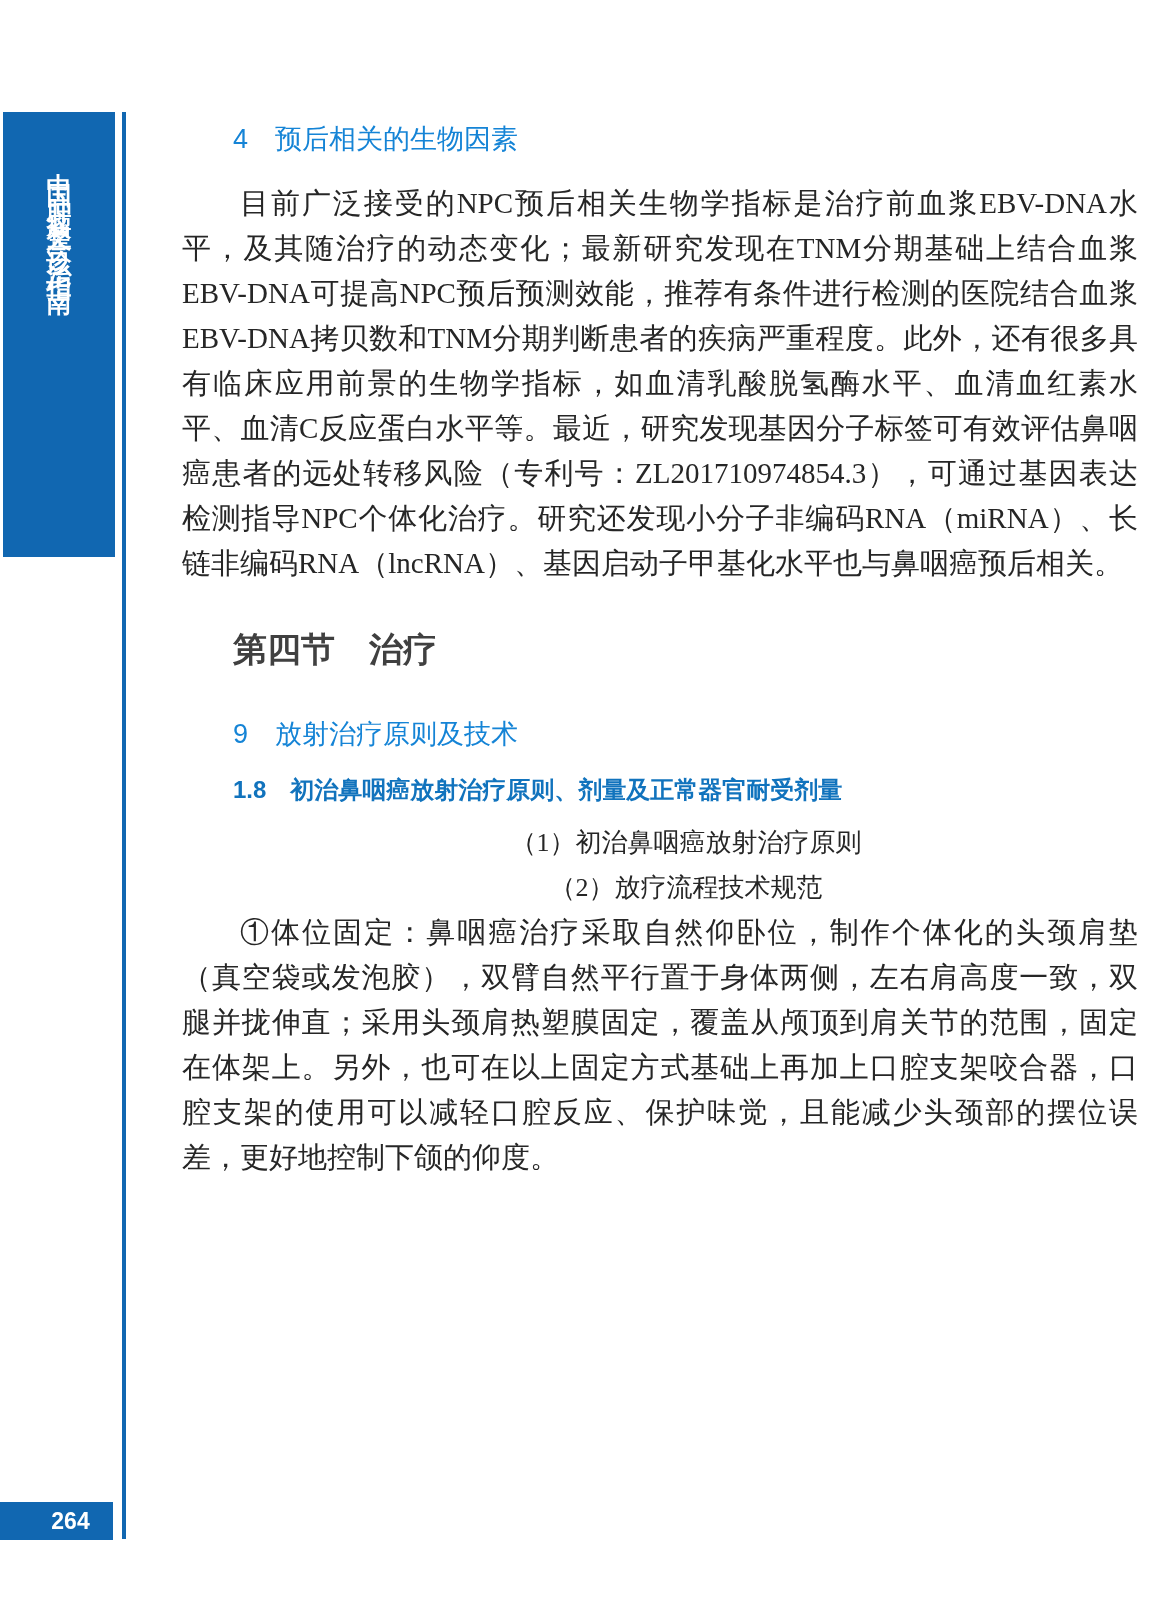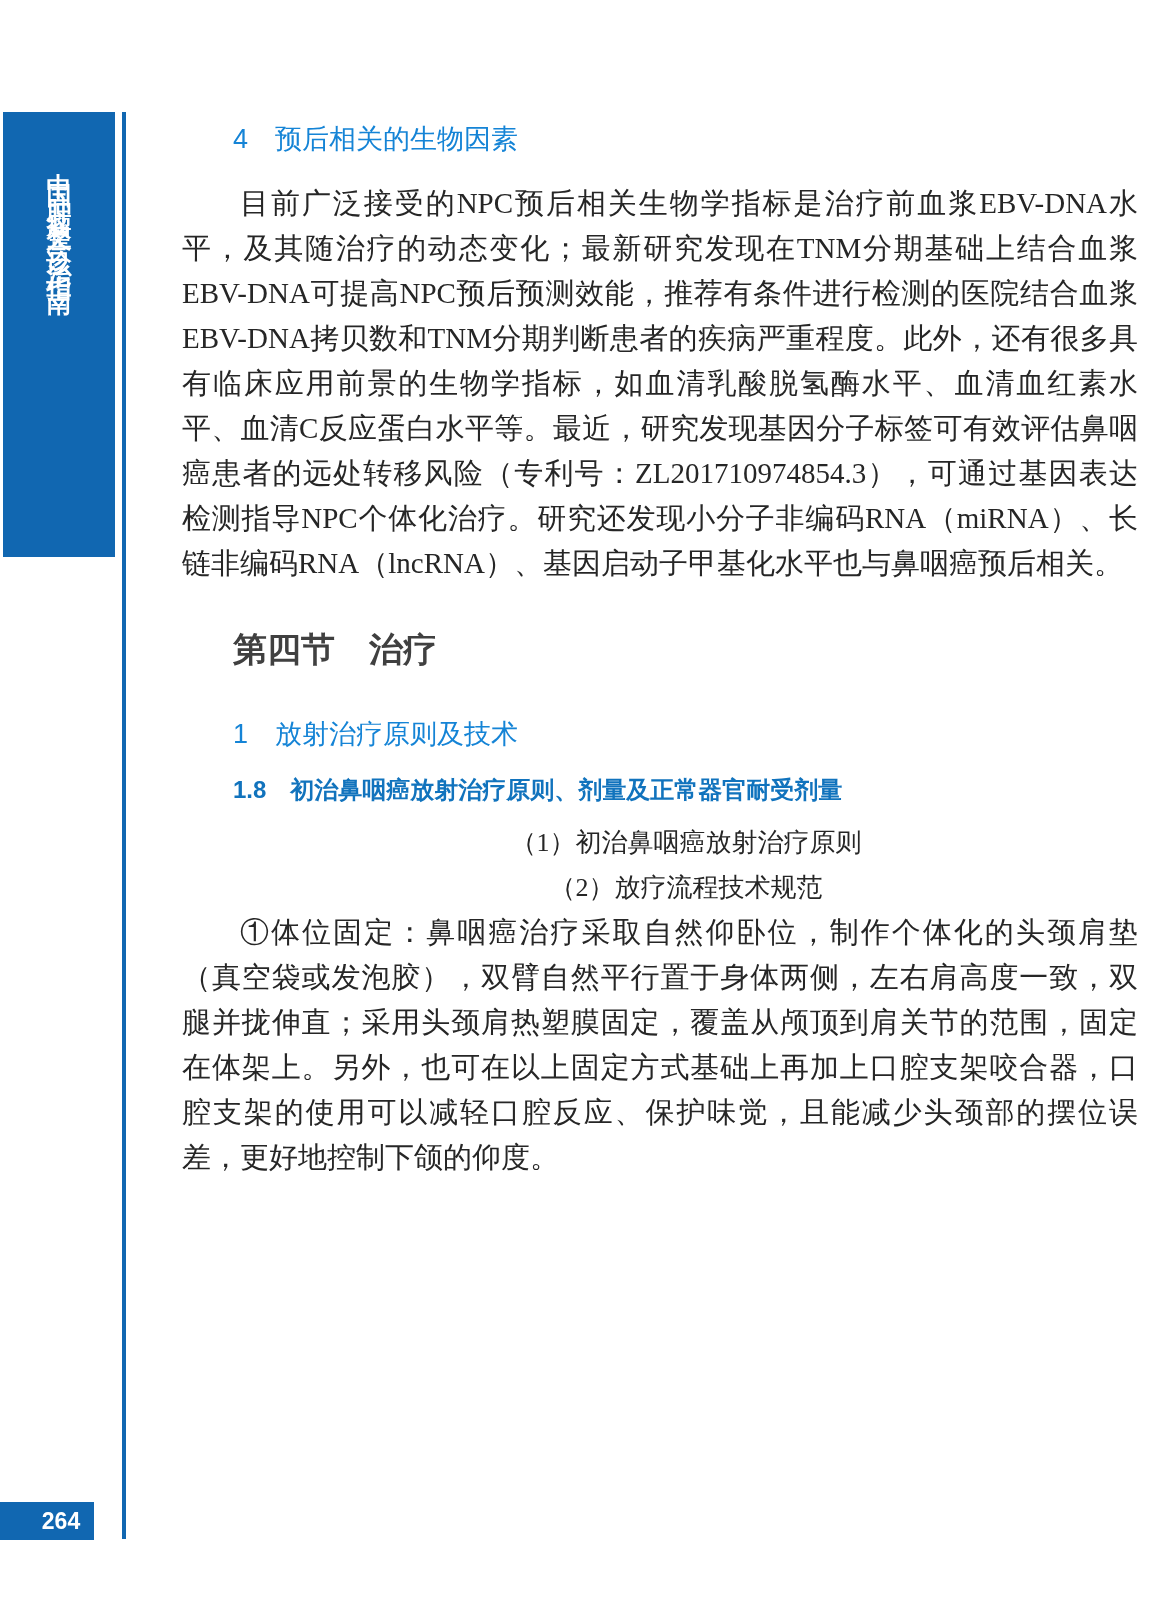--- a/index.html
+++ b/index.html
@@ -44,21 +44,21 @@
     left: 122px;
     top: 112px;
     width: 4px;
     height: 1427px;
     background: #1167b1;
   }
   .page-num-box {
     position: absolute;
     left: 0;
     top: 1502px;
-    width: 94px;
+    width: 113px;
     height: 38px;
     background: #1167b1;
     color: #ffffff;
     font-family: "Liberation Sans", "DejaVu Sans", sans-serif;
     font-weight: bold;
     font-size: 23px;
     display: flex;
     align-items: center;
     justify-content: center;
     box-sizing: border-box;
@@ -133,21 +133,21 @@
 
 <div class="content">
 
 
   <h2 class="h-num">4　预后相关的生物因素</h2>
 
   <p class="para para-first">目前广泛接受的NPC预后相关生物学指标是治疗前血浆EBV-DNA水平，及其随治疗的动态变化；最新研究发现在TNM分期基础上结合血浆EBV-DNA可提高NPC预后预测效能，推荐有条件进行检测的医院结合血浆EBV-DNA拷贝数和TNM分期判断患者的疾病严重程度。此外，还有很多具有临床应用前景的生物学指标，如血清乳酸脱氢酶水平、血清血红素水平、血清C反应蛋白水平等。最近，研究发现基因分子标签可有效评估鼻咽癌患者的远处转移风险（专利号：ZL201710974854.3），可通过基因表达检测指导NPC个体化治疗。研究还发现小分子非编码RNA（miRNA）、长链非编码RNA（lncRNA）、基因启动子甲基化水平也与鼻咽癌预后相关。</p>
 
   <h1 class="section-title">第四节　治疗</h1>
 
-  <h2 class="h-num second">1　放射治疗原则及技术</h2>
+  <h2 class="h-num second">9　放射治疗原则及技术</h2>
 
   <h3 class="h-sub">1.8　初治鼻咽癌放射治疗原则、剂量及正常器官耐受剂量</h3>
 
   <p class="item-label">（1）初治鼻咽癌放射治疗原则</p>
 
 
   <p class="item-label" style="margin-top:0;">（2）放疗流程技术规范</p>
 
   <p class="para">①体位固定：鼻咽癌治疗采取自然仰卧位，制作个体化的头颈肩垫（真空袋或发泡胶），双臂自然平行置于身体两侧，左右肩高度一致，双腿并拢伸直；采用头颈肩热塑膜固定，覆盖从颅顶到肩关节的范围，固定在体架上。另外，也可在以上固定方式基础上再加上口腔支架咬合器，口腔支架的使用可以减轻口腔反应、保护味觉，且能减少头颈部的摆位误差，更好地控制下颌的仰度。</p>
 

